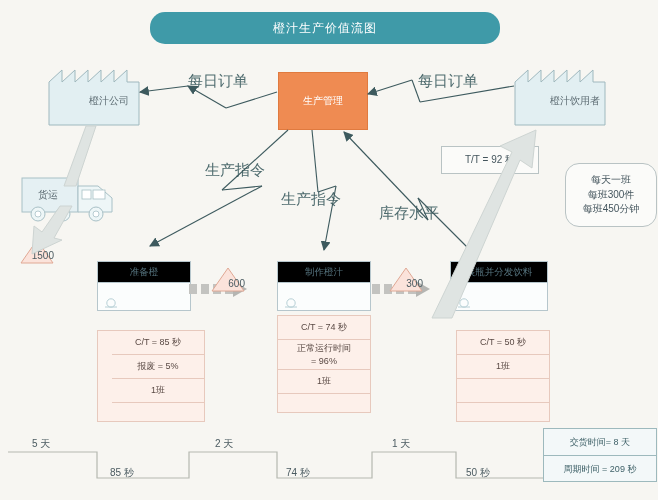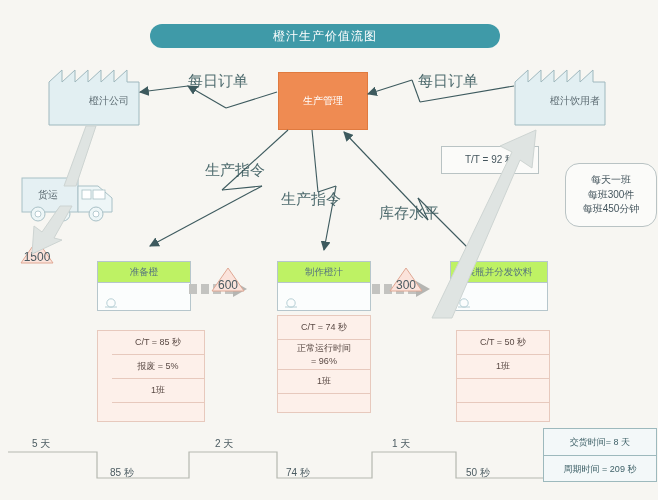--- a/index.html
+++ b/index.html
@@ -8,21 +8,21 @@
     background:#f7f6f2;
     font-family:"Liberation Sans","DejaVu Sans",sans-serif;
     overflow:hidden;
     position:relative;
   }
   #stage{position:absolute;left:0;top:0;width:658px;height:500px;}
   .abs{position:absolute;}
 
   
   .title-pill{
-    left:150px;top:24px;width:350px;height:24px;
+    left:150px;top:12px;width:350px;height:32px;
     background:#3f9aa8;border-radius:15px;
     display:flex;align-items:center;justify-content:center;
     color:#ffffff;font-size:12px;letter-spacing:1px;
   }
 
   
   .factory{width:92px;height:64px;}
   .factory svg{display:block;width:92px;height:64px;}
   .factory .flabel{
     position:absolute;left:0;top:32px;width:92px;text-align:center;
@@ -48,21 +48,21 @@
   .arrow-label{font-size:15px;color:#4e6b6e;white-space:nowrap;}
 
   
   .process{
     width:92px;height:48px;
     background:#fbfdfd;border:1px solid #b6c6cc;
   }
   .process .phead{
     height:20px;border-bottom:1px solid #b6c6cc;
     display:flex;align-items:center;justify-content:center;
-    font-size:9.5px;color:#55737e;background:#bef264;
+    font-size:9.5px;color:#55737e;background:#000000;
   }
   .process .pbody{height:27px;position:relative;}
   .op-icon{position:absolute;left:6px;bottom:2px;width:14px;height:11px;}
   .op-icon svg{display:block;}
 
   
   .data-box{
     width:92px;background:#fdf0ea;border:1px solid #e7c9bd;
     font-size:9px;color:#5a4a45;
   }
@@ -71,22 +71,22 @@
     display:flex;align-items:center;justify-content:center;
     text-align:center;line-height:1.35;padding:2px 1px;
     box-sizing:border-box;
   }
   .data-box .row:last-child{border-bottom:none;}
 
   
   .inv{width:34px;height:26px;}
   .inv svg{display:block;}
   .inv .ival{
-    position:absolute;left:0;top:12px;width:34px;text-align:center;
-    font-size:12px;color:#4a5a60;
+    position:absolute;left:0;top:12px;width:34px;text-align:right;
+    font-size:10px;color:#4a5a60;
   }
 
   
   .push{width:60px;height:16px;}
   .push svg{display:block;}
 
   
   .tl-lab{font-size:10px;color:#4a5a60;white-space:nowrap;}
 
   

